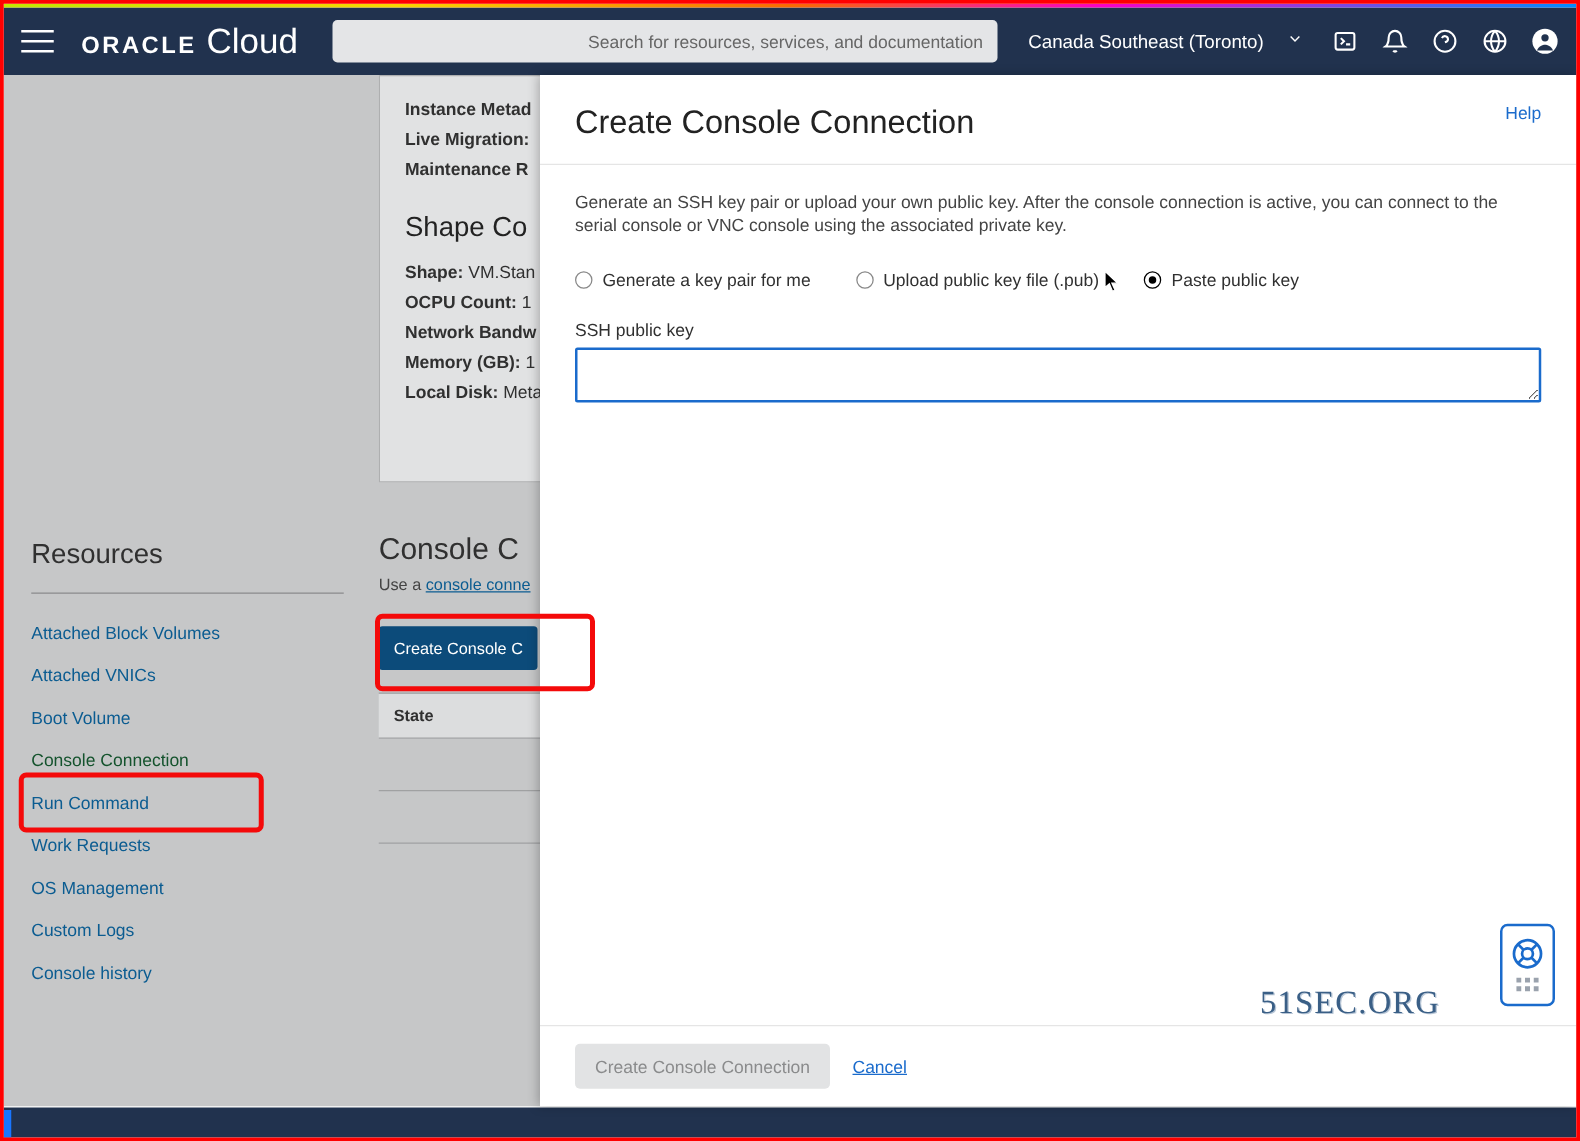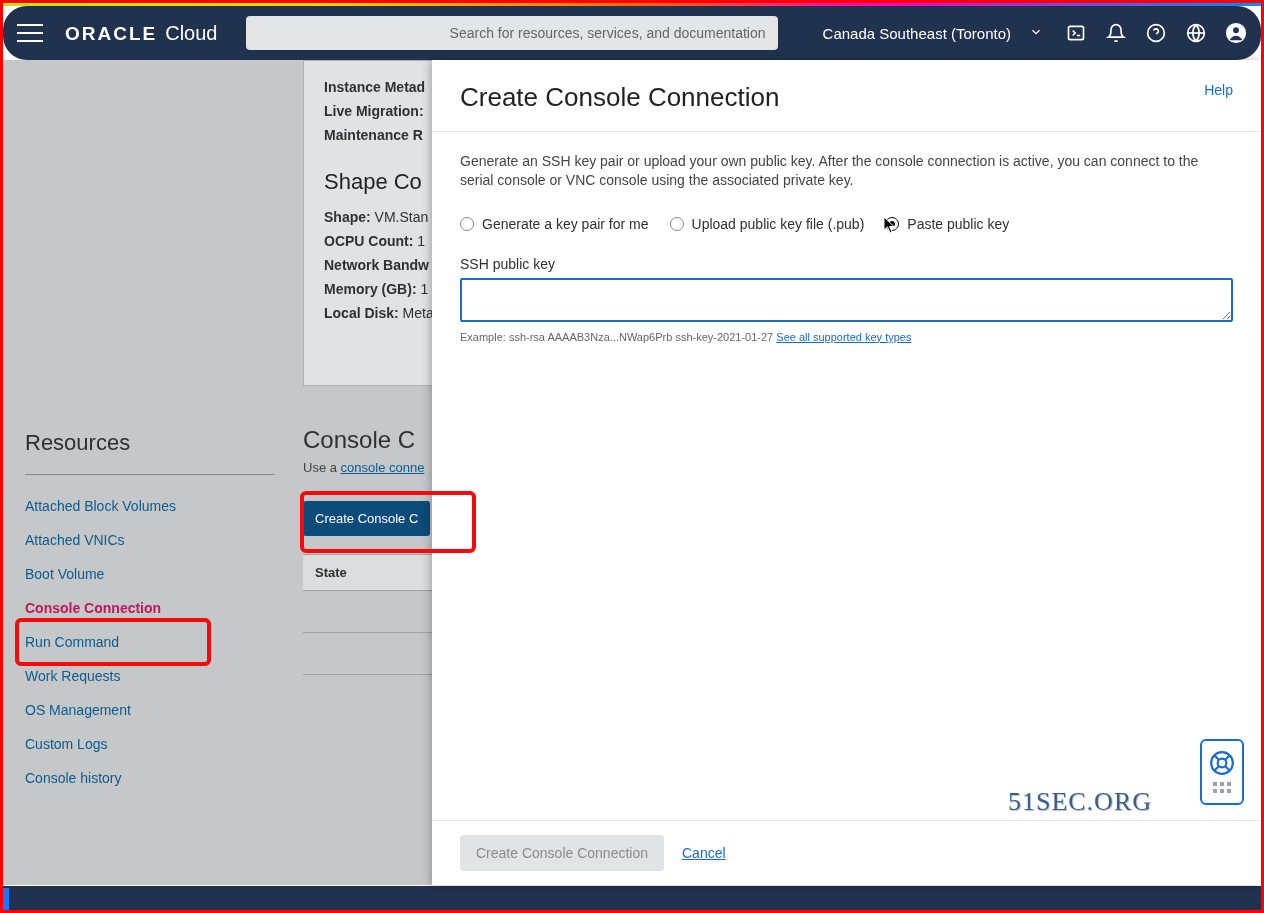--- a/index.html
+++ b/index.html
@@ -5,67 +5,67 @@
   * { box-sizing: border-box; margin: 0; padding: 0; }
   body { font-family: "Helvetica Neue", Helvetica, Arial, sans-serif; font-size: 13px; color: #333; background: #fff; width: 1264px; height: 913px; overflow: hidden; position: relative; }
 
   
   .red-frame { position: absolute; inset: 0; border: 3px solid #f00; pointer-events: none; z-index: 1000; }
 
   
   .rainbow { position: absolute; left: 3px; right: 3px; top: 3px; height: 3px; background: linear-gradient(to right, #c2e800 0%, #f9d600 25%, #f96b00 50%, #f900c6 70%, #008cff 100%); z-index: 500; }
 
   
-  .header { position: absolute; top: 6px; left: 3px; right: 3px; height: 54px; background: #21324e; display: flex; align-items: center; padding: 2px 14px; color: #fff; border-radius: 24px; }
+  .header { position: absolute; top: 6px; left: 3px; right: 3px; height: 54px; background: #21324e; display: flex; align-items: center; padding: 2px 14px; color: #fff; }
   .menu-icon { width: 26px; height: 18px; display: flex; flex-direction: column; justify-content: space-between; cursor: pointer; }
   .menu-icon span { display: block; height: 2px; background: #fff; }
   .logo { margin-left: 22px; display: flex; align-items: baseline; font-family: Arial, sans-serif; }
   .logo-brand { font-weight: 700; letter-spacing: 2px; font-size: 19px; }
-  .logo-sub { font-weight: 300; font-size: 20px; margin-left: 8px; }
+  .logo-sub { font-weight: 300; font-size: 28px; margin-left: 8px; }
   .search-box { flex: 0 0 532px; margin-left: 28px; height: 34px; background: #e4e5e7; border-radius: 4px; display: flex; align-items: center; padding: 0 12px; color: #666; }
   .search-input { width: 100%; border: none; background: transparent; font-size: 14px; color: #333; outline: none; text-align: right; }
   .search-input::placeholder { color: #666; }
   .region { margin-left: auto; display: flex; align-items: center; font-size: 15px; cursor: pointer; gap: 12px; }
   .chevron-down { margin-left: 6px; }
   .hdr-icons { display: flex; align-items: center; gap: 18px; margin-left: 22px; }
   .hdr-icon { width: 22px; height: 22px; display: flex; align-items: center; justify-content: center; color: #fff; cursor: pointer; }
 
   
   .behind { position: absolute; top: 60px; left: 3px; right: 3px; bottom: 28px; background: #c6c7c8; }
   .bg-card { position: absolute; left: 300px; top: 0; width: 940px; background: #e1e2e3; border: 1px solid #aeafb0; padding: 10px 20px 20px 20px; height: 326px; }
   .bg-line { font-size: 14px; color: #303030; margin: 8px 0; }
   .bg-line b { font-weight: 700; }
   .bg-h { font-size: 22px; font-weight: 400; color: #222; margin: 26px 0 14px 0; }
 
   .sidebar { position: absolute; left: 22px; top: 370px; width: 250px; }
   .sidebar-title { font-size: 22px; color: #303030; font-weight: 400; }
   .sidebar-rule { border: none; border-top: 1px solid #8a8b8c; margin: 18px 0 14px 0; }
   .sidebar-item { display: block; color: #0b5c91; font-size: 14px; padding: 9px 0; cursor: pointer; }
-  .sidebar-item.active { font-weight: 700; color: #be185d; }
+  .sidebar-item.active { font-weight: 400; color: #14532d; }
 
   .cc-section { position: absolute; left: 300px; top: 366px; width: 940px; }
   .cc-title { font-size: 24px; color: #303030; font-weight: 400; }
   .cc-sub { font-size: 13px; color: #444; margin-top: 6px; }
   .cc-sub a { color: #0b5c91; text-decoration: underline; }
   .cc-btn { margin-top: 26px; display: inline-block; background: #0c4b7a; color: #fff; border: none; padding: 10px 12px; font-size: 13px; border-radius: 3px; cursor: pointer; }
   .cc-table { margin-top: 18px; width: 100%; border-collapse: collapse; }
   .cc-table th { text-align: left; font-size: 13px; font-weight: 700; color: #303030; border-top: 1px solid #a0a1a2; border-bottom: 1px solid #a0a1a2; padding: 10px 12px; background: #dcddde; }
   .cc-table td { height: 42px; border-bottom: 1px solid #a0a1a2; }
 
   
   .anno-box { position: absolute; border: 4px solid #f40a0a; border-radius: 6px; pointer-events: none; z-index: 400; }
 
   
   .panel { position: absolute; top: 60px; right: 3px; bottom: 28px; width: 829px; background: #fff; box-shadow: -2px 0 8px rgba(0,0,0,.25); display: flex; flex-direction: column; z-index: 300; }
   .panel-header { display: flex; align-items: flex-start; justify-content: space-between; padding: 22px 28px 18px 28px; border-bottom: 1px solid #e5e5e5; }
   .panel-title { font-size: 26px; font-weight: 400; color: #222; }
   .panel-help { color: #1a6bcc; font-size: 14px; cursor: pointer; }
   .panel-body { padding: 20px 28px; flex: 1; overflow: auto; }
   .panel-desc { font-size: 14px; color: #444; line-height: 1.35; }
-  .radio-row { display: flex; gap: 21px; margin-top: 26px; align-items: center; }
+  .radio-row { display: flex; gap: 36px; margin-top: 26px; align-items: center; }
   .radio-opt { display: flex; align-items: center; gap: 8px; font-size: 14px; color: #303030; cursor: pointer; }
   .radio-dot { width: 14px; height: 14px; border: 1px solid #888; border-radius: 50%; display: inline-block; position: relative; }
   .radio-dot.sel { border-color: #000; }
   .radio-dot.sel::after { content: ""; position: absolute; inset: 3px; border-radius: 50%; background: #000; }
   .field-label { margin-top: 24px; font-size: 14px; color: #303030; }
   .ssh-ta { margin-top: 6px; width: 100%; height: 44px; border: 2px solid #1a6bcc; border-radius: 2px; padding: 6px 8px; font-size: 13px; resize: vertical; outline: none; font-family: inherit; }
   .example-line { margin-top: 6px; font-size: 11px; color: #666; }
   .example-line a { color: #1a6bcc; text-decoration: underline; }
   .panel-footer { border-top: 1px solid #e5e5e5; padding: 14px 28px; display: flex; align-items: center; gap: 18px; }
   .btn-primary-disabled { background: #e2e3e4; color: #8a8b8c; border: none; padding: 10px 16px; font-size: 14px; border-radius: 4px; cursor: not-allowed; }
@@ -220,23 +220,20 @@
           <span class="radio-dot"></span>
           <span>Upload public key file (.pub)</span>
         </label>
       <label class="radio-opt">
           <span class="radio-dot sel"></span>
           <span>Paste public key</span>
         </label>
     </div>
     <div class="field-label">SSH public key</div>
     <textarea class="ssh-ta" style=""></textarea>
-    <div class="example-line">
-      <span>Example: ssh-rsa AAAAB3Nza...NWap6Prb ssh-key-2021-01-27 </span><a>See all supported key types</a>
-    </div>
   </div>
   <div class="panel-footer">
     <button class="btn-primary-disabled">Create Console Connection</button>
     <button class="btn-cancel">Cancel</button>
   </div>
 </div>
 
 <div class="cursor" style="left:883px; top:216px;">
   <svg width="14" height="18" viewBox="0 0 14 18">
       <path d="M1 1 L1 14 L4.5 11 L7 17 L9 16 L6.5 10.5 L11 10.5 Z" fill="#000" stroke="#fff" stroke-width="1"></path>

